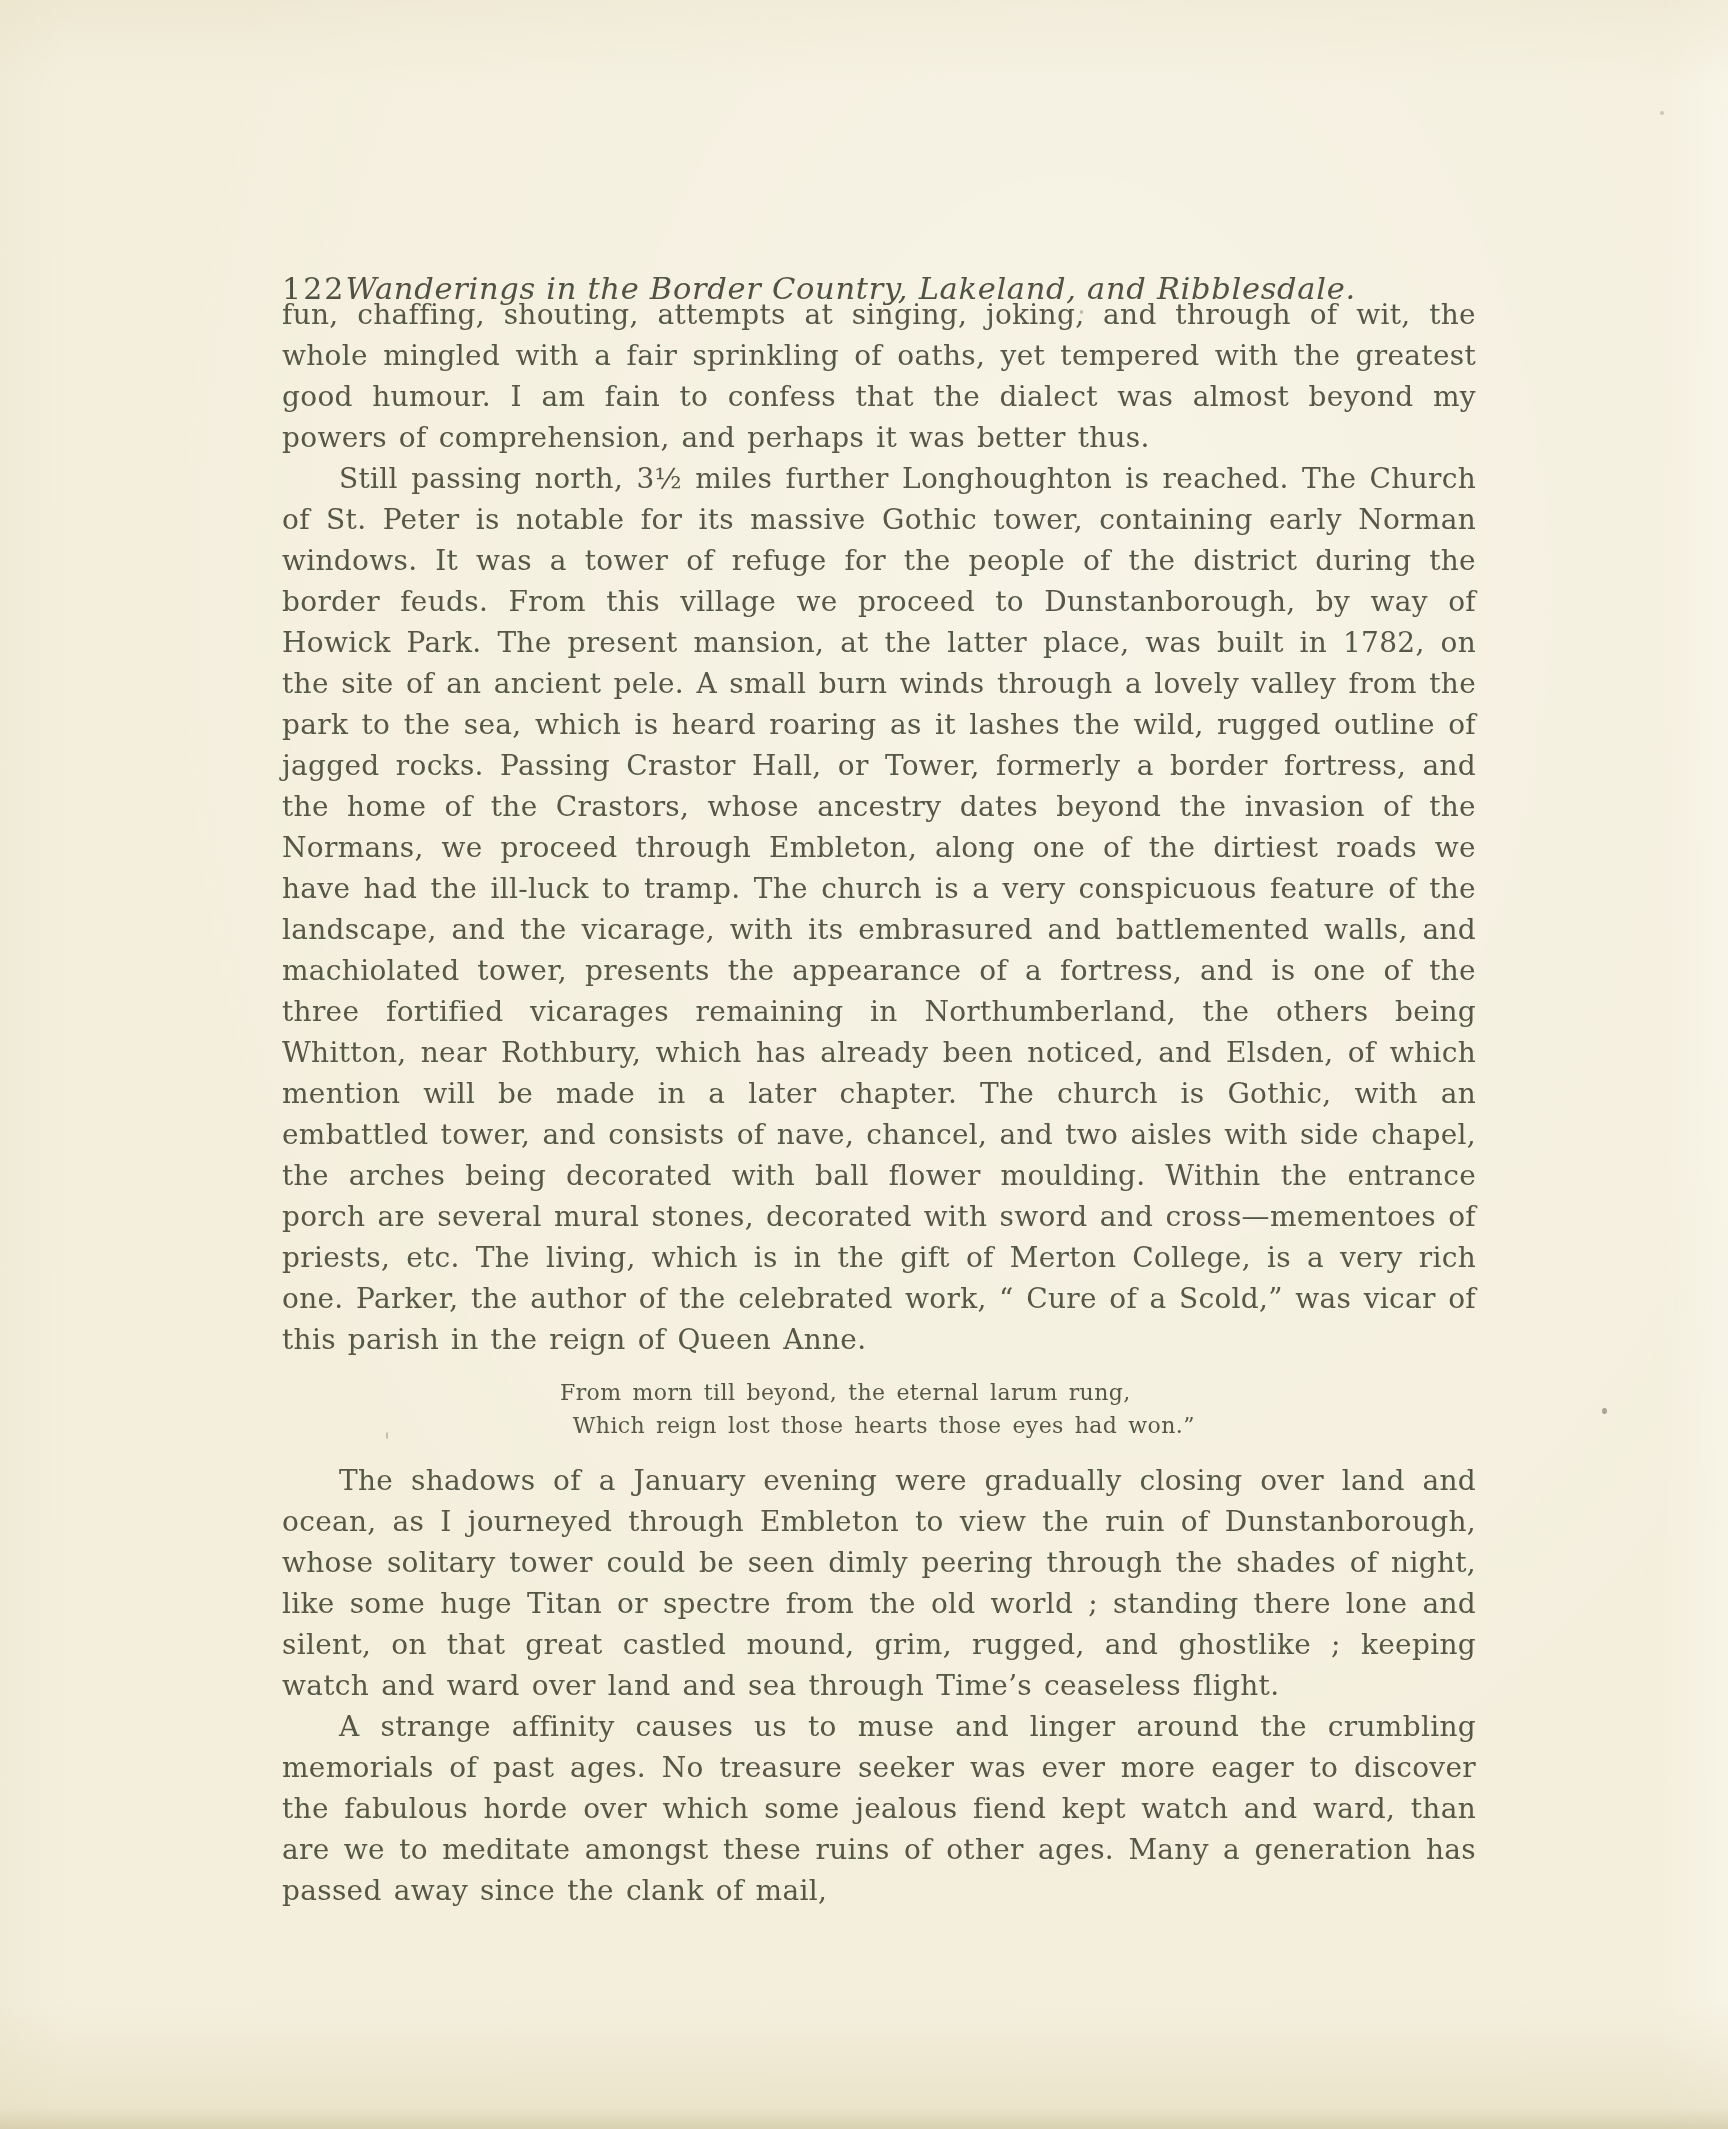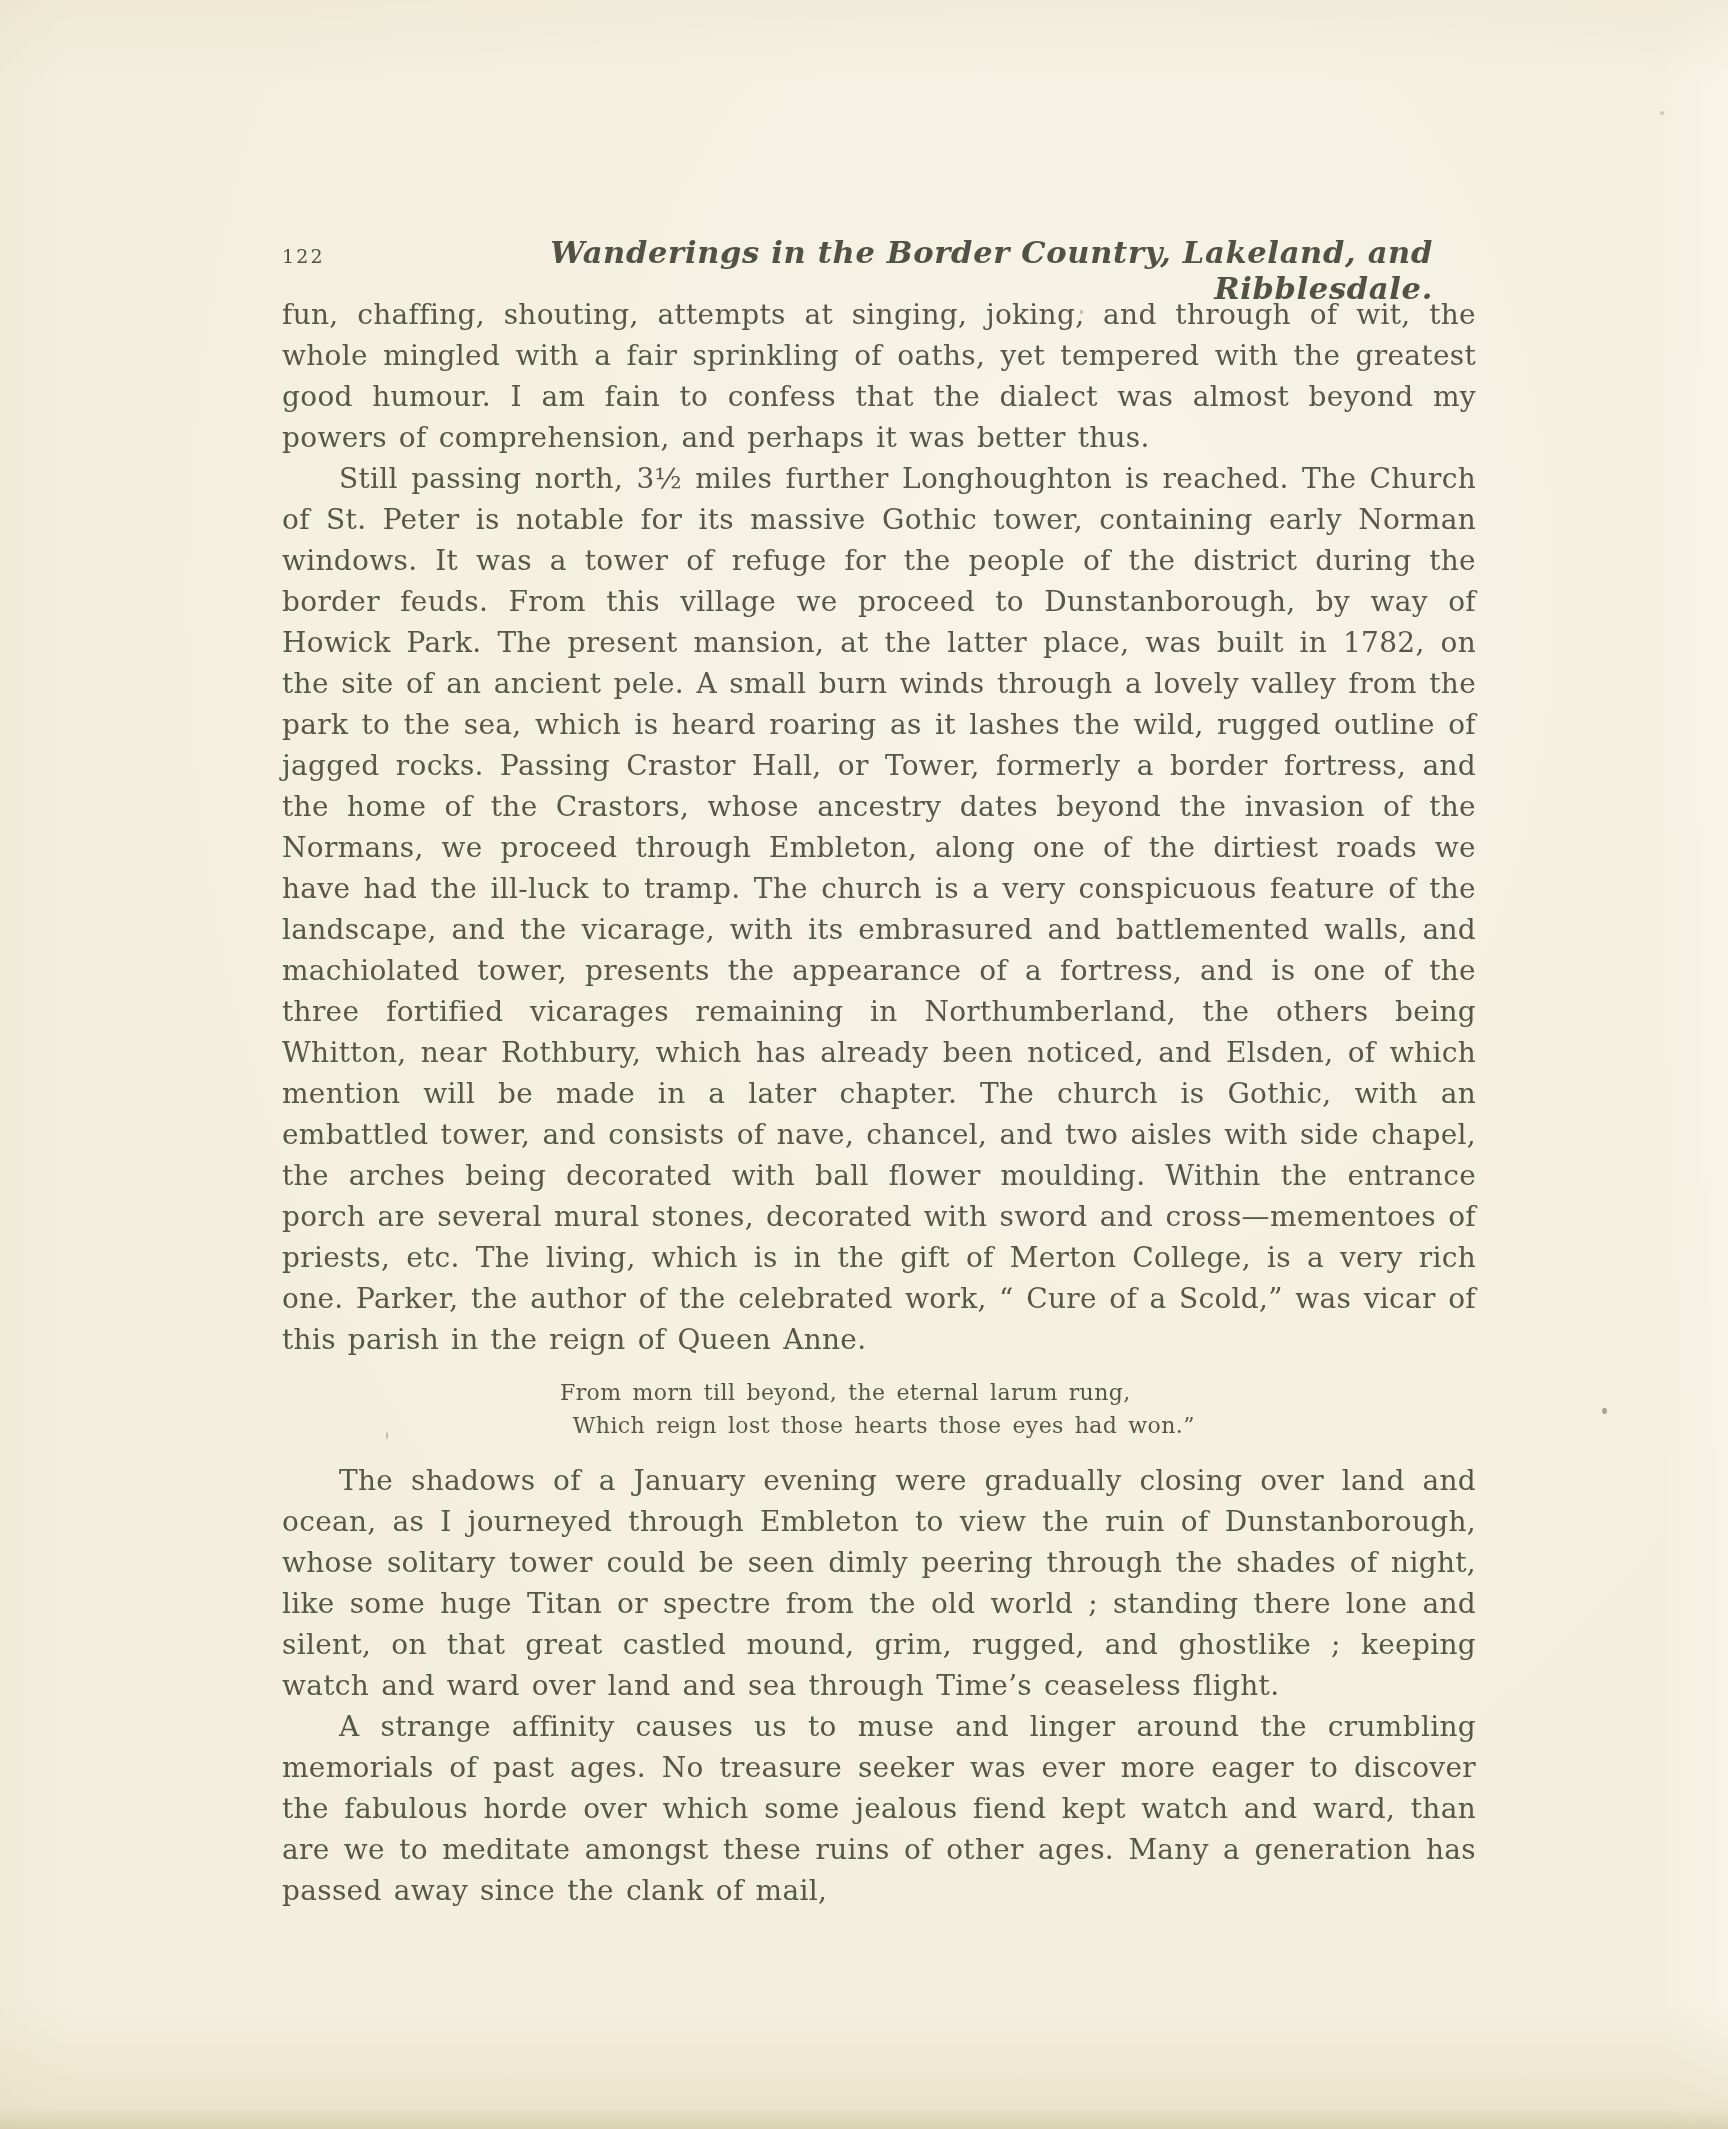--- a/index.html
+++ b/index.html
@@ -24,33 +24,34 @@
   }
   .running-header {
     position: absolute;
     top: 234px;
     left: 282px;
     width: 1194px;
     display: flex;
     align-items: baseline;
   }
   .page-number {
-    font-size: 19px;
+    font-size: 30px;
     letter-spacing: 2.1px;
     color: #4f5244;
   }
   .running-title {
     flex: 1;
-    text-align: right;
+    text-align: left;
     font-style: italic;
-    font-weight: bold;
+    font-weight: normal;
     font-size: 30.5px;
     letter-spacing: 0.7px;
     color: #4f5244;
     padding-right: 43px;
+    margin-top: 37px;
   }
   .text-block {
     position: absolute;
     top: 294px;
     left: 282px;
     width: 1194px;
   }
   .para {
     margin: 0;
     font-size: 28px;

